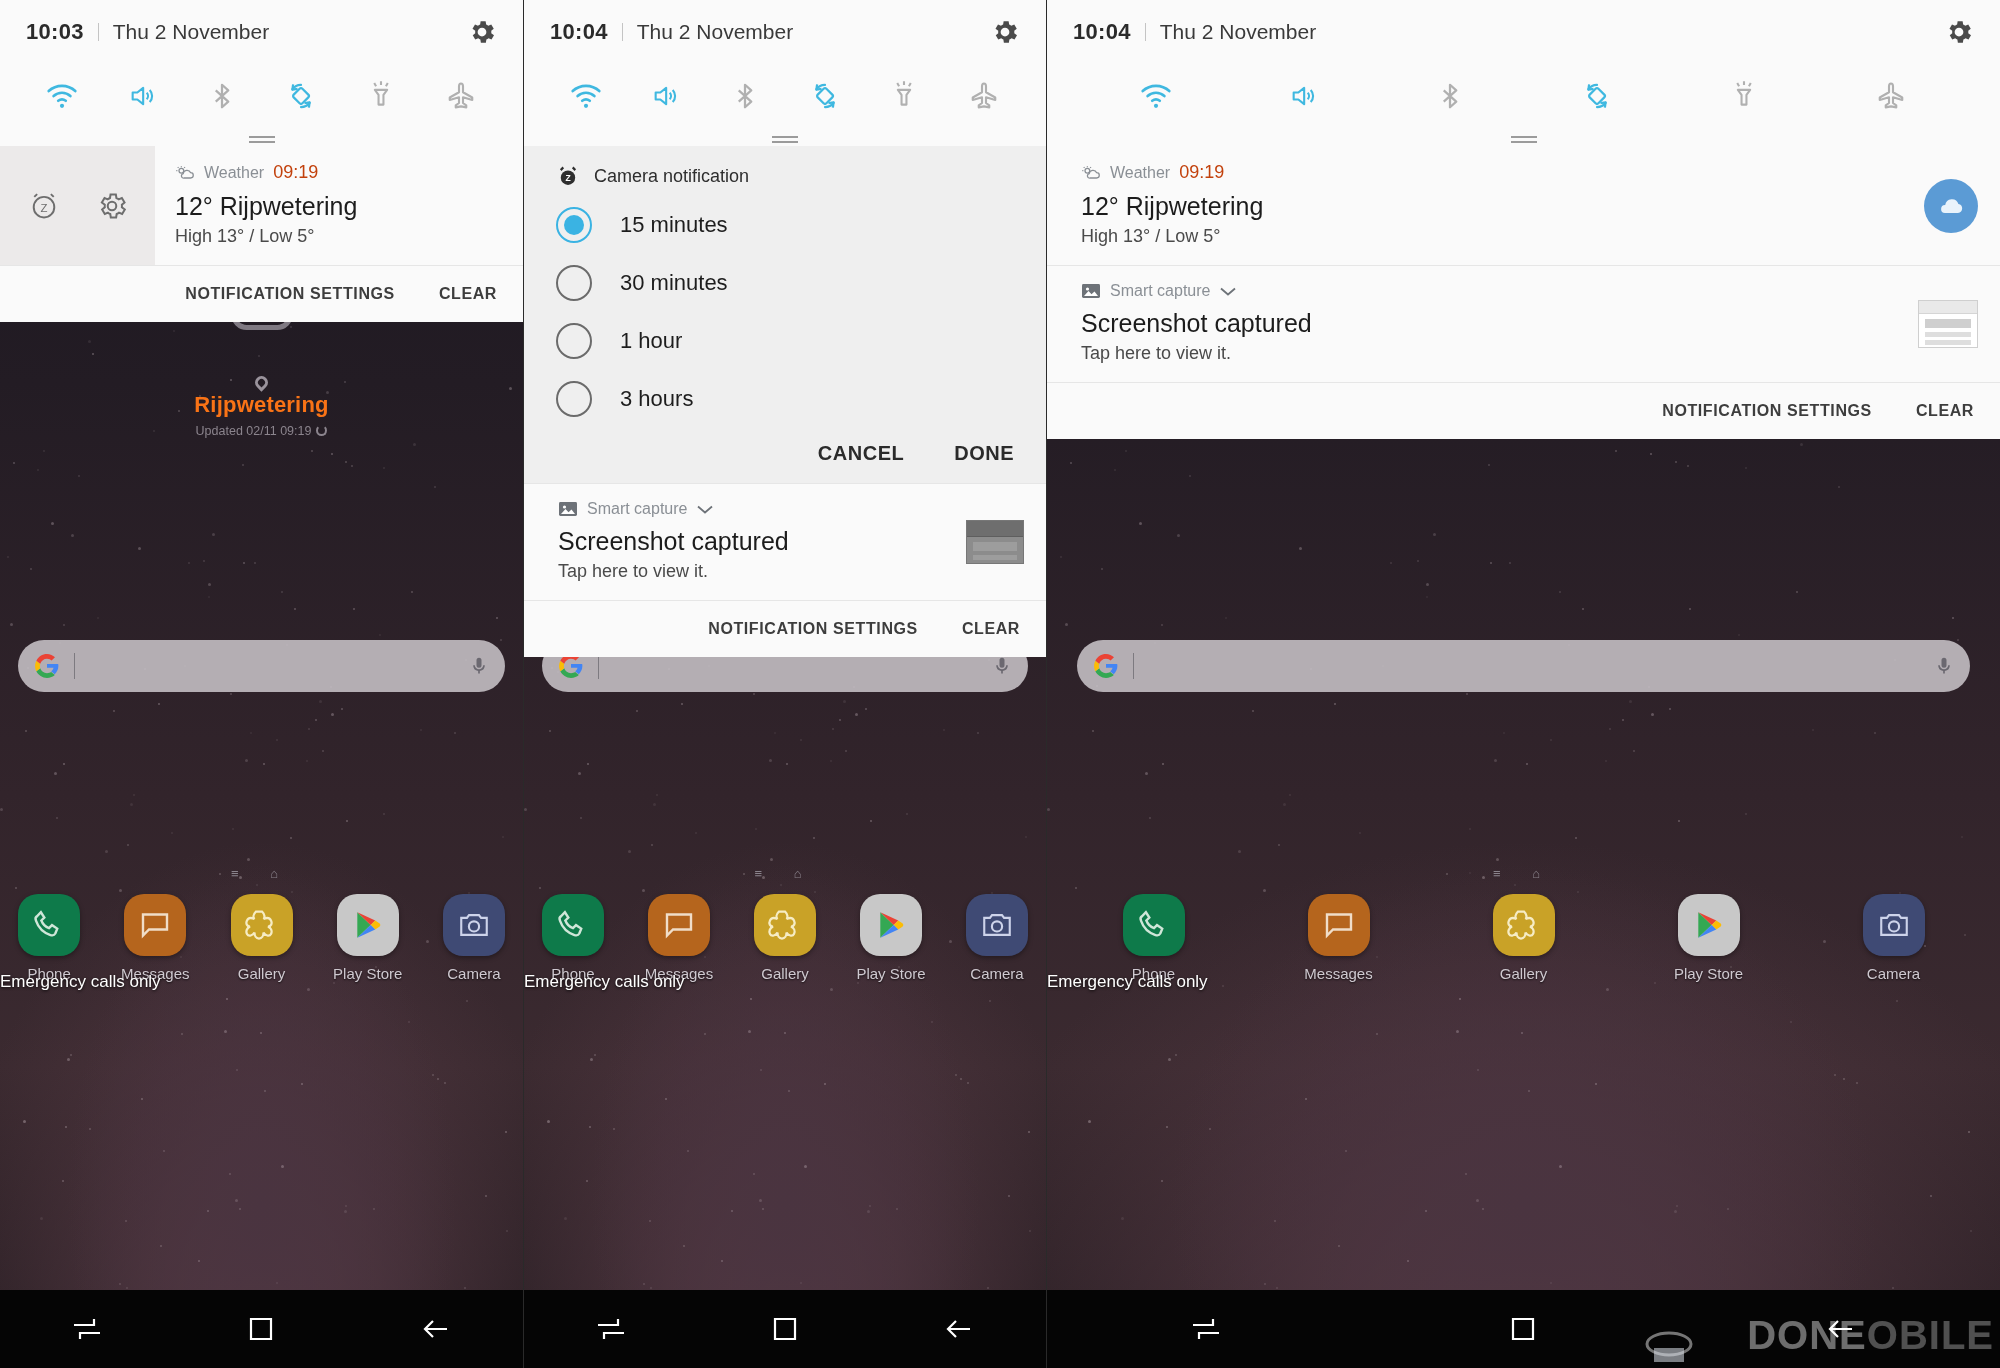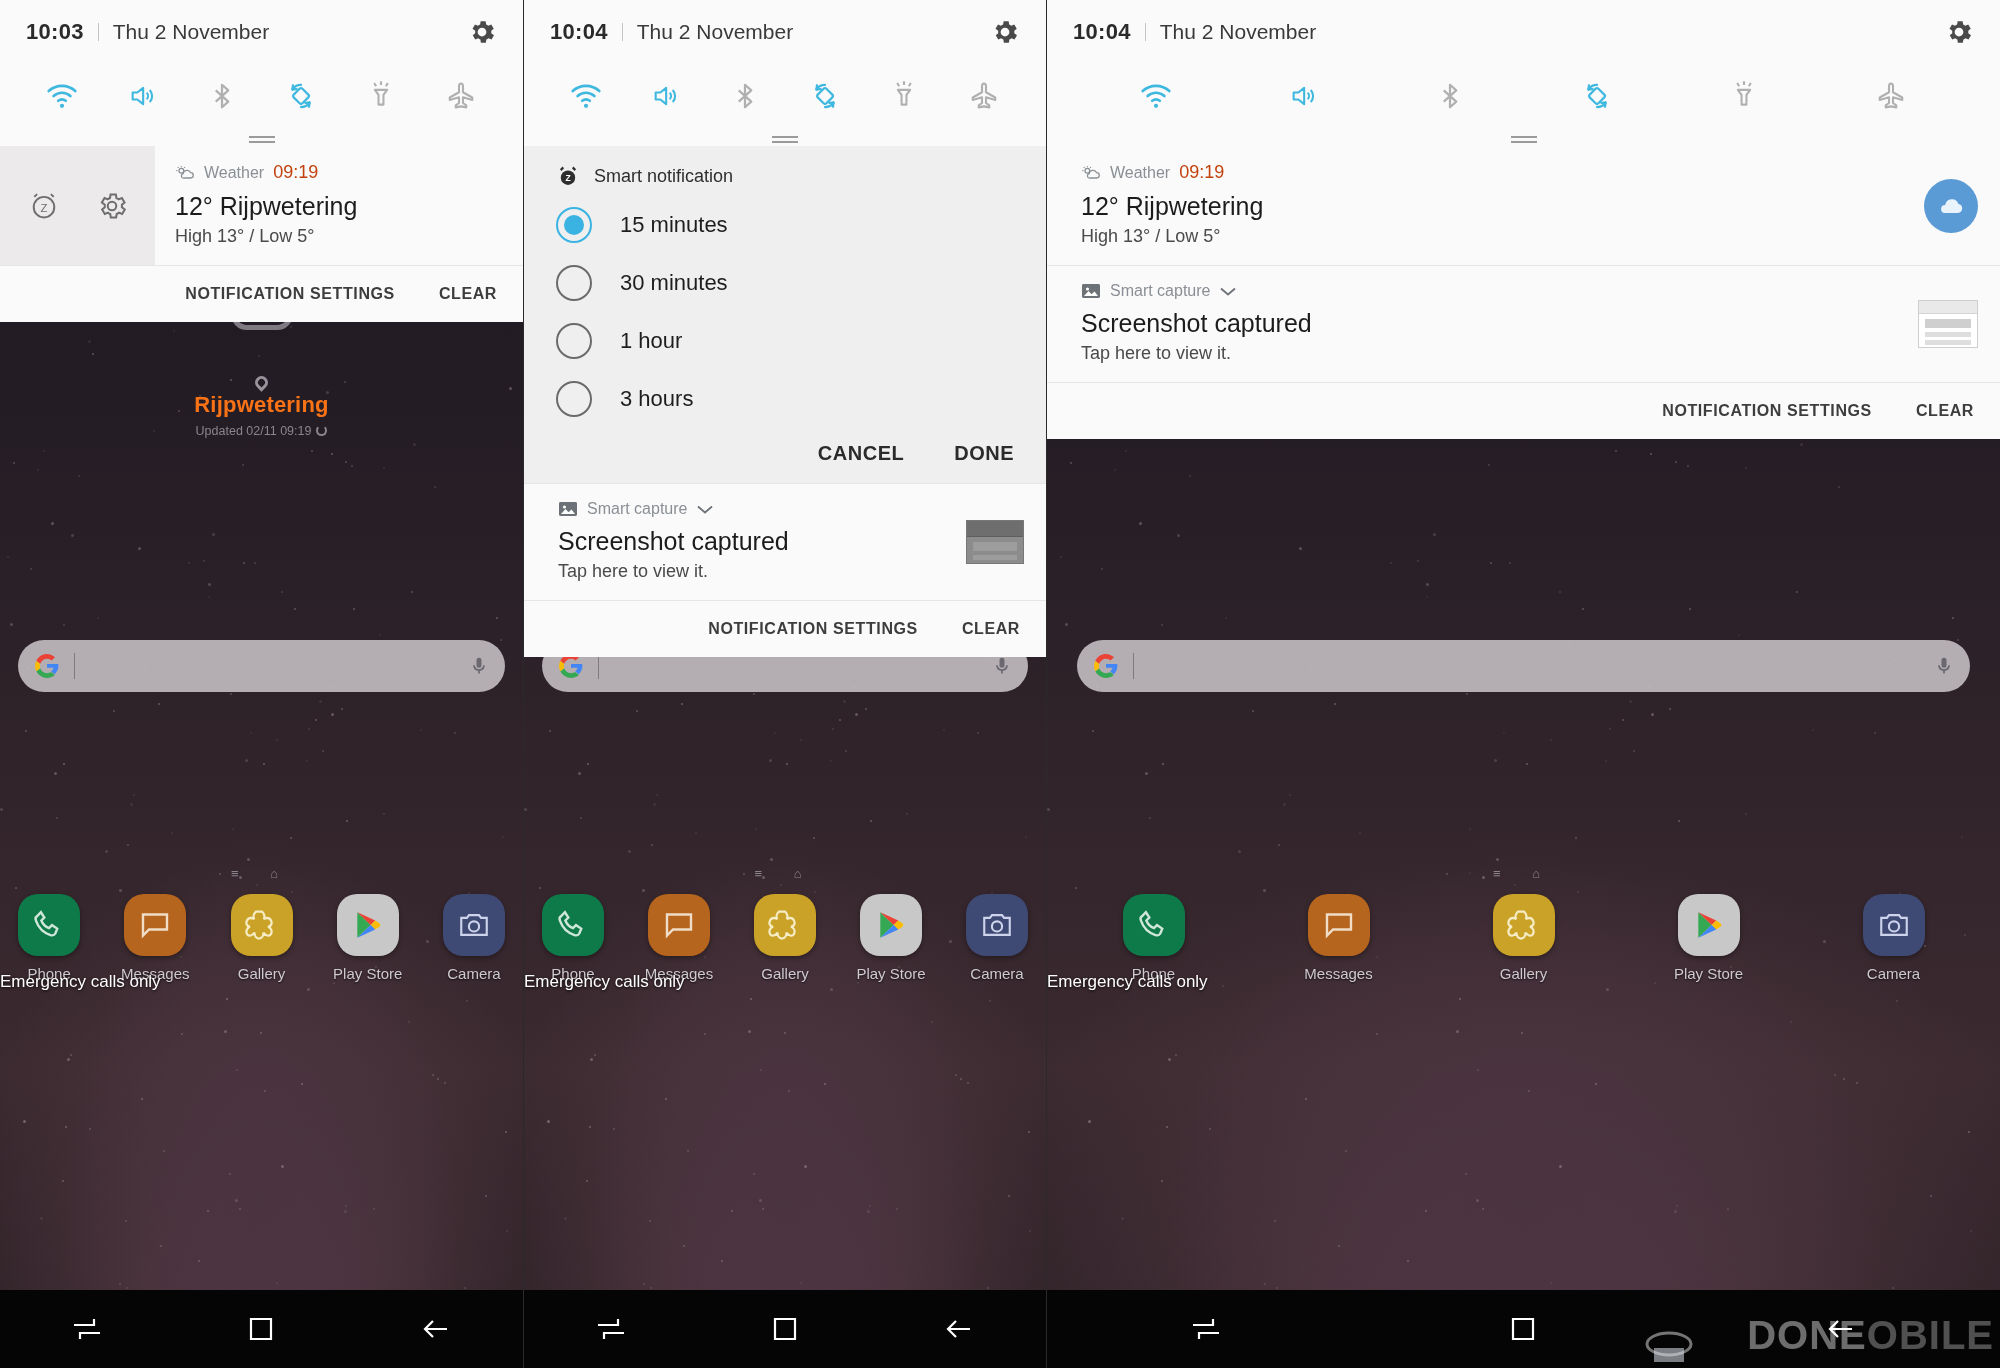--- a/index.html
+++ b/index.html
@@ -858,21 +858,21 @@
 
       <div class="snoozepanel">
         <div class="snoozehead">
           <svg width="24" height="24" viewBox="0 0 28 28">
               <g fill="#2e2e2e">
                 <circle cx="14" cy="16" r="8.4"></circle>
                 <path d="M4.6 6.2 7.6 3l1.8 2-3 3.2zM23.4 6.2 20.4 3l-1.8 2 3 3.2z"></path>
               </g>
               <text x="14" y="20" font-size="10" text-anchor="middle" fill="#fff" font-family="Liberation Sans" font-weight="bold">Z</text>
             </svg>
-          <span class="txt">Smart notification</span>
+          <span class="txt">Camera notification</span>
         </div>
 
         <div class="radiorow">
           <span class="radio on"></span>
           <span class="radiolabel">15 minutes</span>
         </div>
         <div class="radiorow">
           <span class="radio"></span>
           <span class="radiolabel">30 minutes</span>
         </div>

